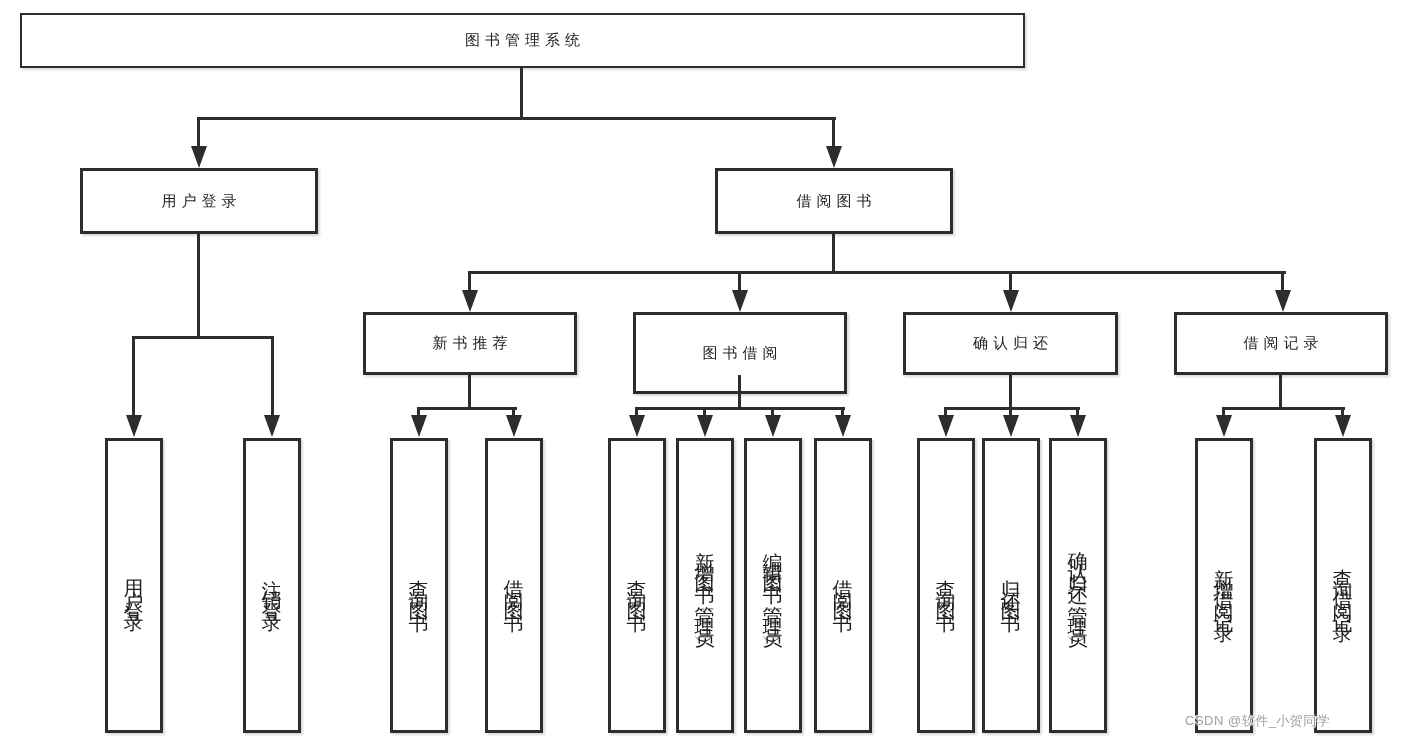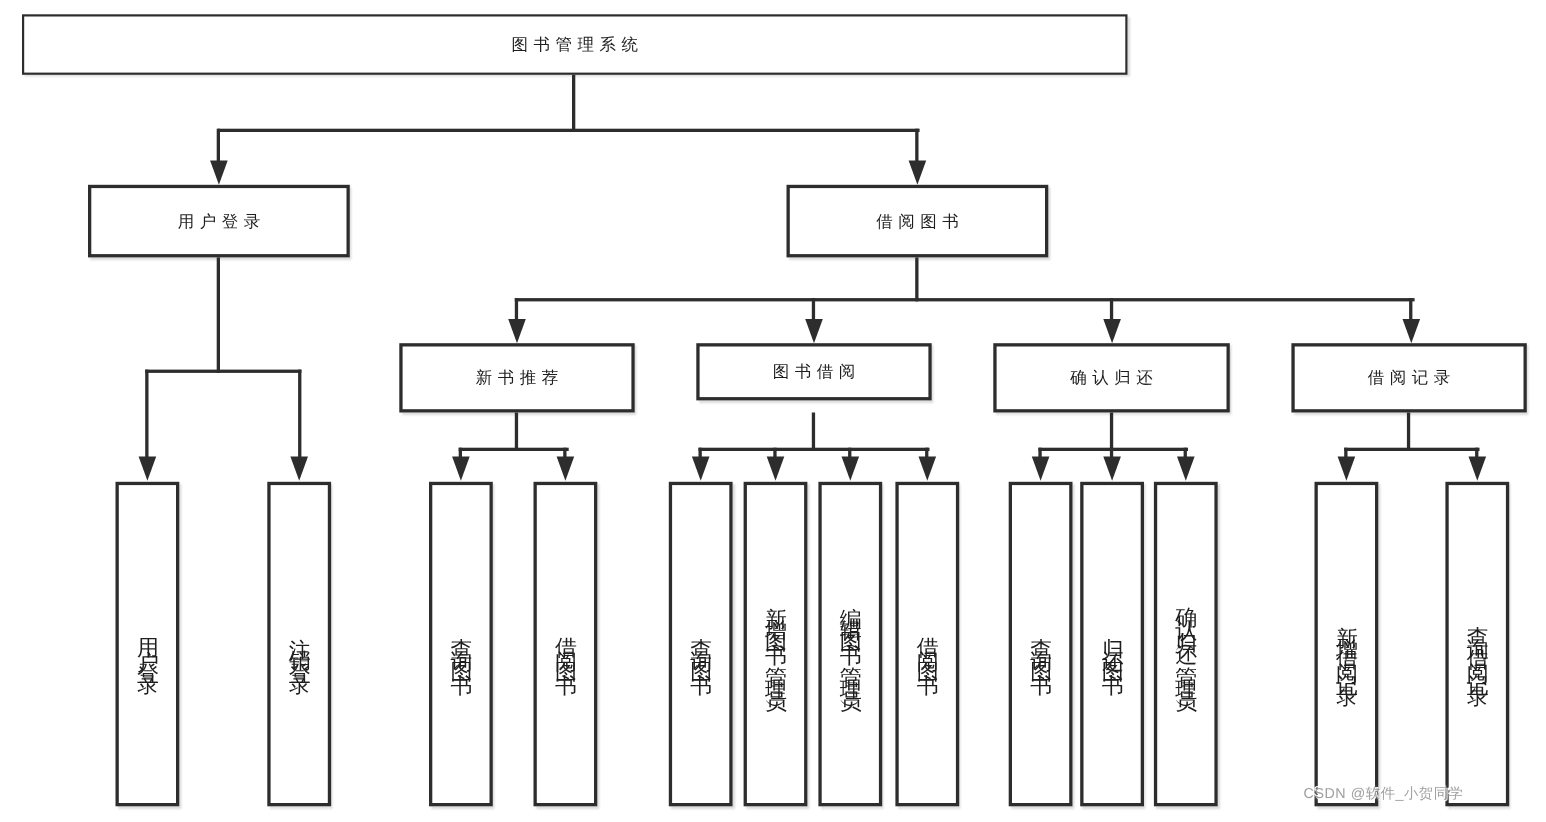--- a/index.html
+++ b/index.html
@@ -119,21 +119,21 @@
   <div class="vl" style="left:738px; top:271px; height:21px;"></div>
   <div class="ah" style="left:732px; top:290px;"></div>
   <div class="vl" style="left:1009px; top:271px; height:21px;"></div>
   <div class="ah" style="left:1003px; top:290px;"></div>
   <div class="vl" style="left:1281px; top:271px; height:21px;"></div>
   <div class="ah" style="left:1275px; top:290px;"></div>
 
   <div class="box" style="left:363px; top:312px; width:214px; height:63px;">
     <span>新书推荐</span>
   </div>
-  <div class="box" style="left:633px; top:312px; width:214px; height:52px;">
+  <div class="box" style="left:633px; top:312px; width:214px; height:82px;">
     <span>图书借阅</span>
   </div>
   <div class="box" style="left:903px; top:312px; width:215px; height:63px;">
     <span>确认归还</span>
   </div>
   <div class="box" style="left:1174px; top:312px; width:214px; height:63px;">
     <span>借阅记录</span>
   </div>
 
   <div class="vl" style="left:468px; top:375px; height:35px;"></div>

